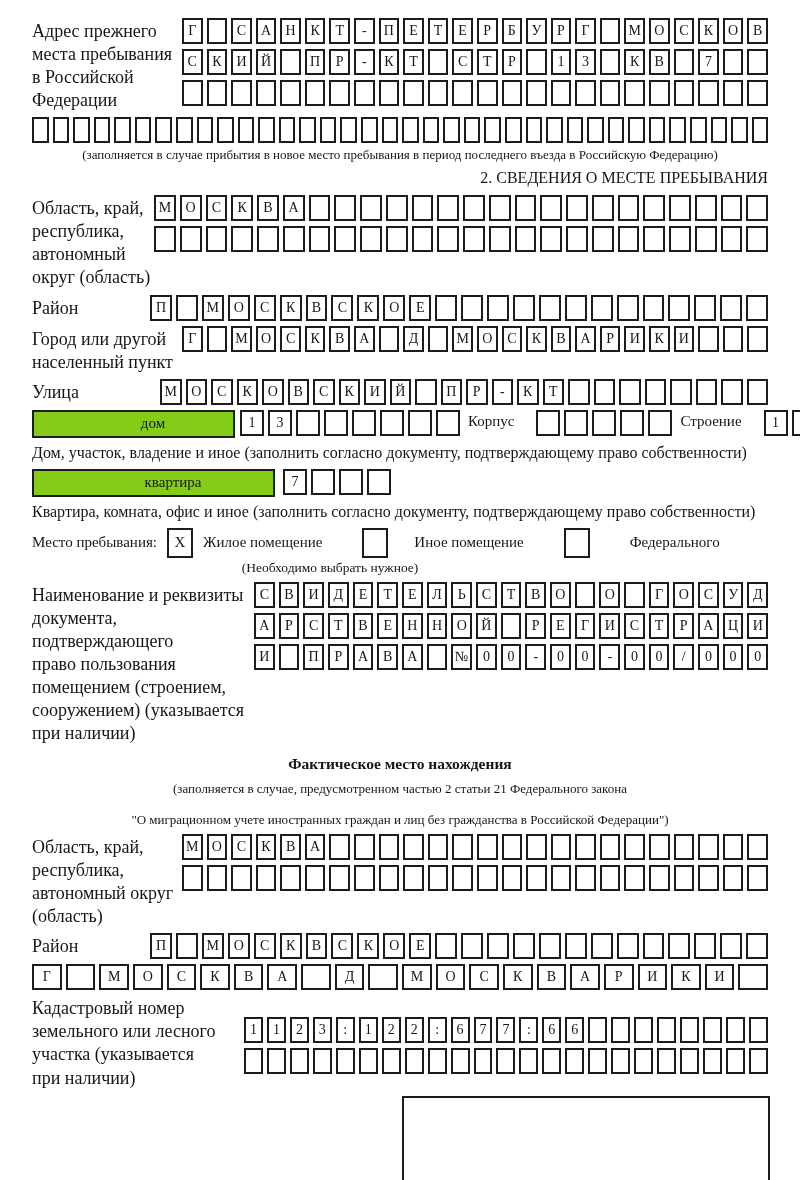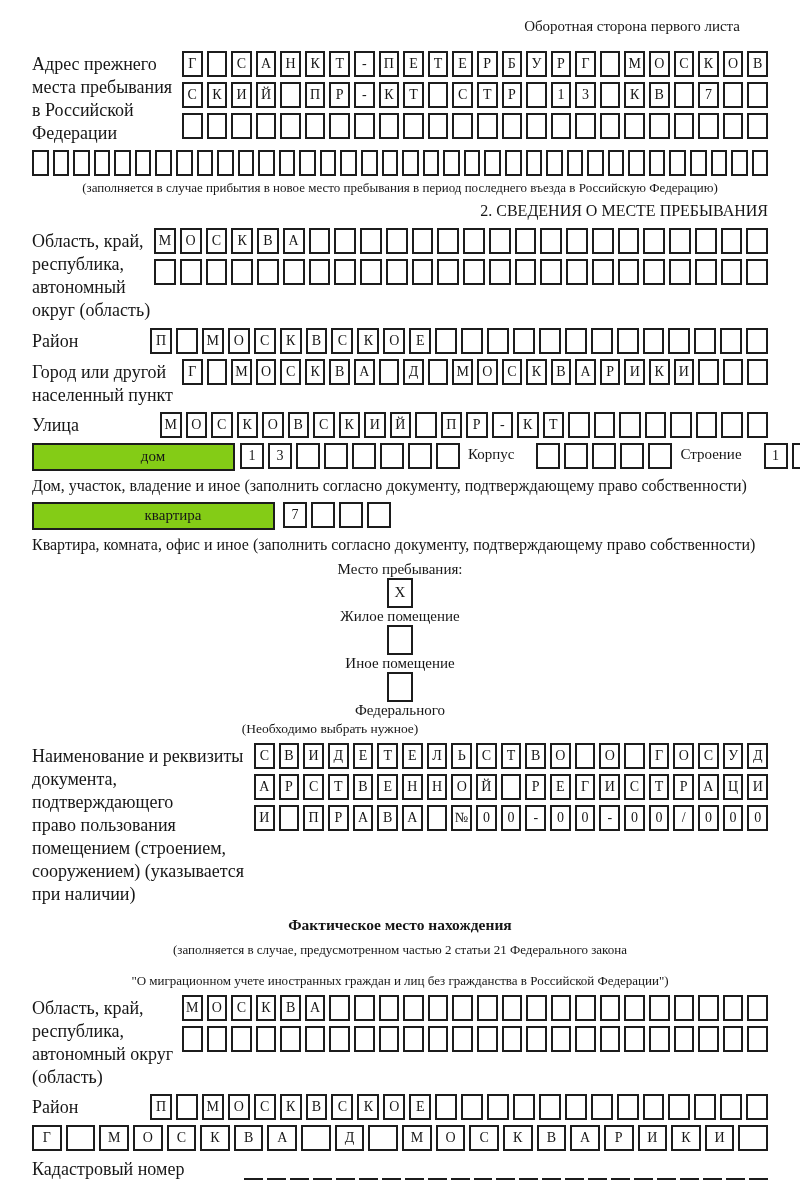--- a/index.html
+++ b/index.html
@@ -18,34 +18,33 @@
     display:flex;align-items:center;justify-content:center;
     font-size:14px;line-height:1;background:#fff;
   }
   .cells-fixed .cell{flex:none;width:20px;}
   .note{font-size:13px;text-align:center;margin:2px 0 6px 0;line-height:1.25;}
   .note-left{font-size:16px;text-align:left;margin:0 0 6px 0;line-height:1.25;}
   .sec-title{font-size:16px;font-weight:normal;text-align:right;margin:4px 0 8px 0;}
   .wbox{border:2px solid #1c1c1c;height:24px;display:flex;align-items:center;justify-content:center;font-size:15px;flex:none;background:#84cc16;padding-left:39px;}
   .inline-lbl{font-size:15px;flex:none;padding:3px 22px 0 8px;}
   .chk{width:22px;height:26px;border:2px solid #1c1c1c;display:flex;align-items:center;justify-content:center;font-size:15px;flex:none;background:#fff;}
-  .mesto-row{display:flex;align-items:center;margin:4px 0 2px 0;font-size:15px;flex-direction:column;}
+  .mesto-row{display:flex;align-items:center;margin:4px 0 2px 0;font-size:15px;}
   .mesto-row .gap-s{width:10px;flex:none;}
   .mesto-row .gap-m{width:26px;flex:none;}
   .mesto-row .gap-l{width:40px;flex:none;}
   .center-note-shift{font-size:13.5px;text-align:center;margin:1px 140px 6px 0;}
   .fakt-title{font-size:15.5px;font-weight:bold;text-align:center;margin:10px 0 8px 0;}
   .stamp-box{border:2px solid #1c1c1c;width:364px;height:174px;margin:6px 0 6px 370px;background:#fff;}
 </style>
 </head>
 <body>
 
 <div class="page">
 
-  <div class="hdr">Оборотная сторона первого листа</div>
 
   <div class="frow">
     <div class="flabel" style="width:150px">Адрес прежнего
 места пребывания
 в Российской
 Федерации</div>
     <div class="cellcol">
       <div class="cells">
           <span class="cell">Г</span>
           <span class="cell"></span>

